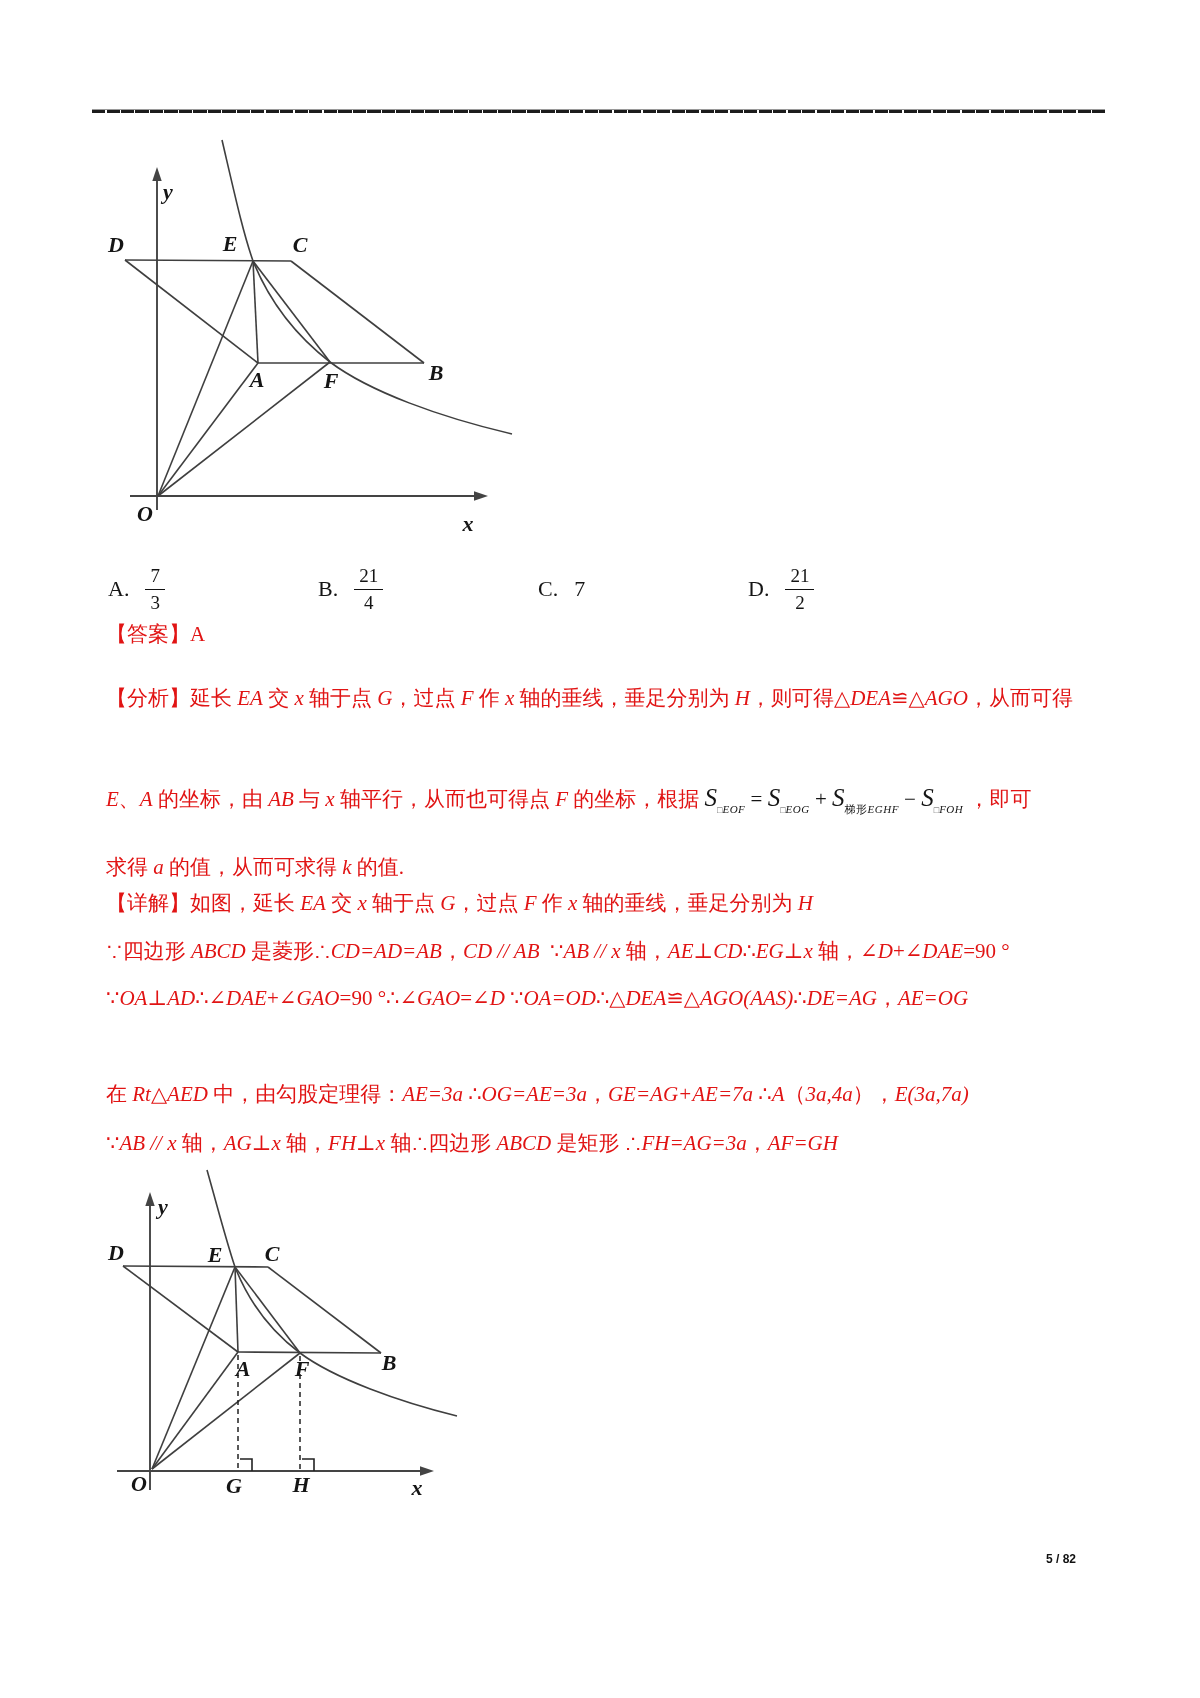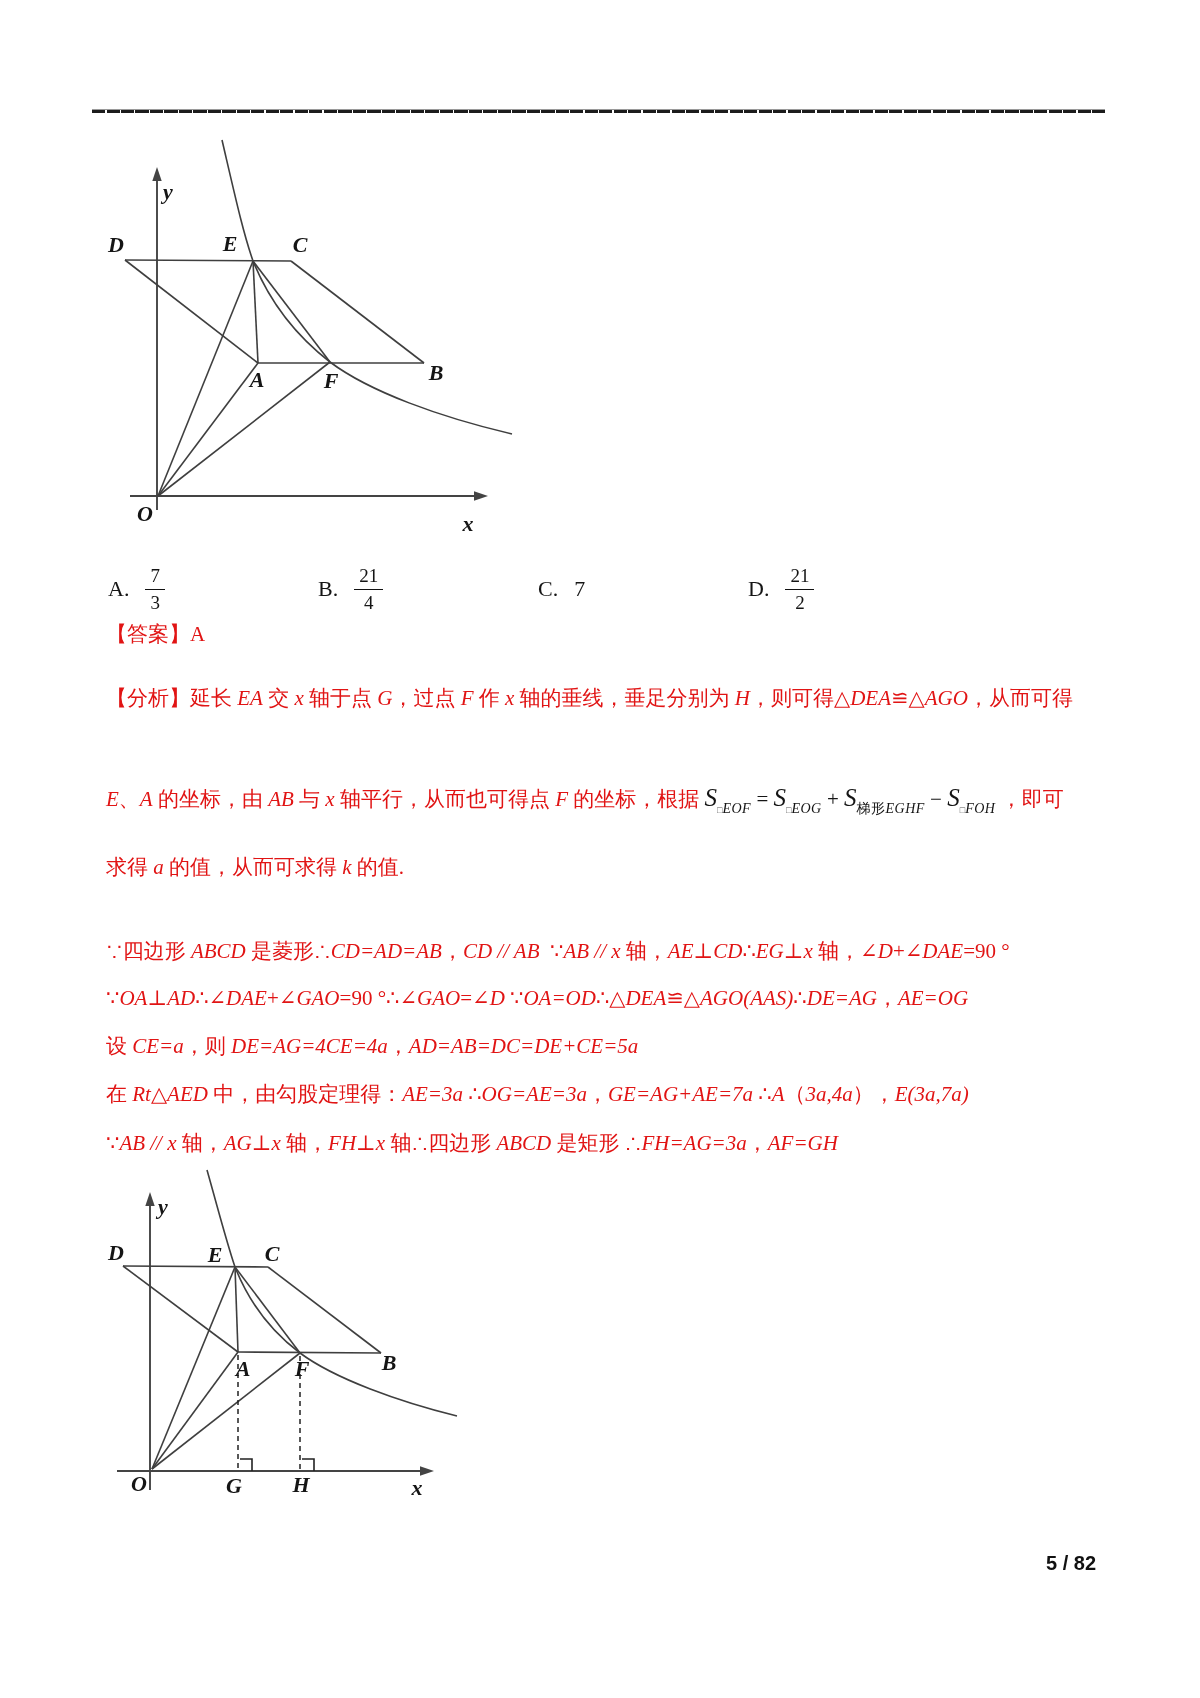--- a/index.html
+++ b/index.html
@@ -48,27 +48,27 @@
   .frac .den{display:block;padding-top:2px;}
   .tline{
     position:absolute;left:106px;
     white-space:pre;
     font-size:21px;line-height:26px;
     color:var(--red);
   }
   .tline .it{font-style:italic;}
   .fm-s{color:var(--ink);font-style:italic;font-size:25px;line-height:1;}
   .fm-box{color:#555;font-size:9px;vertical-align:-7px;}
-  .fm-sub{color:var(--ink);font-size:14px;vertical-align:-7px;letter-spacing:.5px;}
+  .fm-sub{color:var(--ink);font-size:11px;vertical-align:-7px;letter-spacing:.5px;}
   .fm-it{font-style:italic;}
   .fm-op{color:var(--ink);}
   .pagenum{
     position:absolute;left:1046px;top:1552px;
     font-family:"Liberation Sans","DejaVu Sans",sans-serif;
-    font-weight:bold;font-size:20px;color:#111;
+    font-weight:bold;font-size:12px;color:#111;
   }
 </style>
 </head>
 <body>
 
 <div class="page">
 
   <div class="divider"></div>
 
   <svg class="fig" style="left:95px;top:125px;width:430px;height:410px" viewBox="95 125 430 410">
@@ -126,23 +126,23 @@
         <span class="num">21</span>
         <span class="den">2</span>
       </span>
     </div>
   </div>
 
   <div class="tline" style="top:621px"><span>【答案】A</span></div>
   <div class="tline" style="top:685px"><span>【分析】延长 </span><span class="it">EA</span><span> 交 </span><span class="it">x</span><span> 轴于点 </span><span class="it">G</span><span>，过点 </span><span class="it">F</span><span> 作 </span><span class="it">x</span><span> 轴的垂线，垂足分别为 </span><span class="it">H</span><span>，则可得△</span><span class="it">DEA</span><span>≌△</span><span class="it">AGO</span><span>，从而可得</span></div>
   <div class="tline" style="top:785px"><span class="it">E</span><span>、</span><span class="it">A</span><span> 的坐标，由 </span><span class="it">AB</span><span> 与 </span><span class="it">x</span><span> 轴平行，从而也可得点 </span><span class="it">F</span><span> 的坐标，根据 </span><span class="fm-s">S</span><span class="fm-box">□</span><span class="fm-sub fm-it">EOF</span><span class="fm-op"> = </span><span class="fm-s">S</span><span class="fm-box">□</span><span class="fm-sub fm-it">EOG</span><span class="fm-op"> + </span><span class="fm-s">S</span><span class="fm-sub">梯形</span><span class="fm-sub fm-it">EGHF</span><span class="fm-op"> − </span><span class="fm-s">S</span><span class="fm-box">□</span><span class="fm-sub fm-it">FOH</span><span> ，即可</span></div>
   <div class="tline" style="top:854px"><span>求得 </span><span class="it">a</span><span> 的值，从而可求得 </span><span class="it">k</span><span> 的值.</span></div>
+  <div class="tline" style="top:890px"><span>【详解】如图，延长 </span><span class="it">EA</span><span> 交 </span><span class="it">x</span><span> 轴于点 </span><span class="it">G</span><span>，过点 </span><span class="it">F</span><span> 作 </span><span class="it">x</span><span> 轴的垂线，垂足分别为 </span><span class="it">H</span></div>
   <div class="tline" style="top:938px"><span>∵四边形 </span><span class="it">ABCD</span><span> 是菱形∴</span><span class="it">CD=AD=AB</span><span>，</span><span class="it">CD // AB</span><span>  ∵</span><span class="it">AB // x</span><span> 轴，</span><span class="it">AE</span><span>⊥</span><span class="it">CD</span><span>∴</span><span class="it">EG</span><span>⊥</span><span class="it">x</span><span> 轴，∠</span><span class="it">D</span><span>+∠</span><span class="it">DAE</span><span>=90 °</span></div>
   <div class="tline" style="top:985px"><span>∵</span><span class="it">OA</span><span>⊥</span><span class="it">AD</span><span>∴∠</span><span class="it">DAE</span><span>+∠</span><span class="it">GAO</span><span>=90 °∴∠</span><span class="it">GAO</span><span>=∠</span><span class="it">D</span><span> ∵</span><span class="it">OA=OD</span><span>∴△</span><span class="it">DEA</span><span>≌△</span><span class="it">AGO</span><span class="it">(AAS)</span><span>∴</span><span class="it">DE=AG</span><span>，</span><span class="it">AE=OG</span></div>
-  <div class="tline" style="top:1033px"><span>设 </span><span class="it">CE=a</span><span>，则 </span><span class="it">DE=AG=4CE=4a</span><span>，</span><span class="it">AD=AB=DC=DE+CE=5a</span></div>
   <div class="tline" style="top:1081px"><span>在 </span><span class="it">Rt</span><span>△</span><span class="it">AED</span><span> 中，由勾股定理得：</span><span class="it">AE=3a</span><span> ∴</span><span class="it">OG=AE=3a</span><span>，</span><span class="it">GE=AG+AE=7a</span><span> ∴</span><span class="it">A</span><span>（</span><span class="it">3a,4a</span><span>），</span><span class="it">E(3a,7a)</span></div>
   <div class="tline" style="top:1130px"><span>∵</span><span class="it">AB // x</span><span> 轴，</span><span class="it">AG</span><span>⊥</span><span class="it">x</span><span> 轴，</span><span class="it">FH</span><span>⊥</span><span class="it">x</span><span> 轴∴四边形 </span><span class="it">ABCD</span><span> 是矩形 ∴</span><span class="it">FH=AG=3a</span><span>，</span><span class="it">AF=GH</span></div>
 
   <svg class="fig" style="left:95px;top:1155px;width:380px;height:350px" viewBox="95 1155 380 350">
     <line class="axis" x1="117" y1="1471" x2="426" y2="1471"></line>
     <polygon points="434,1471 420,1466.3 420,1475.7"></polygon>
     <line class="axis" x1="150" y1="1490" x2="150" y2="1201"></line>
     <polygon points="150,1192 145.3,1206 154.7,1206"></polygon>
     <line x1="123" y1="1266" x2="268" y2="1267"></line>
     <line x1="238" y1="1352" x2="381" y2="1353"></line>

